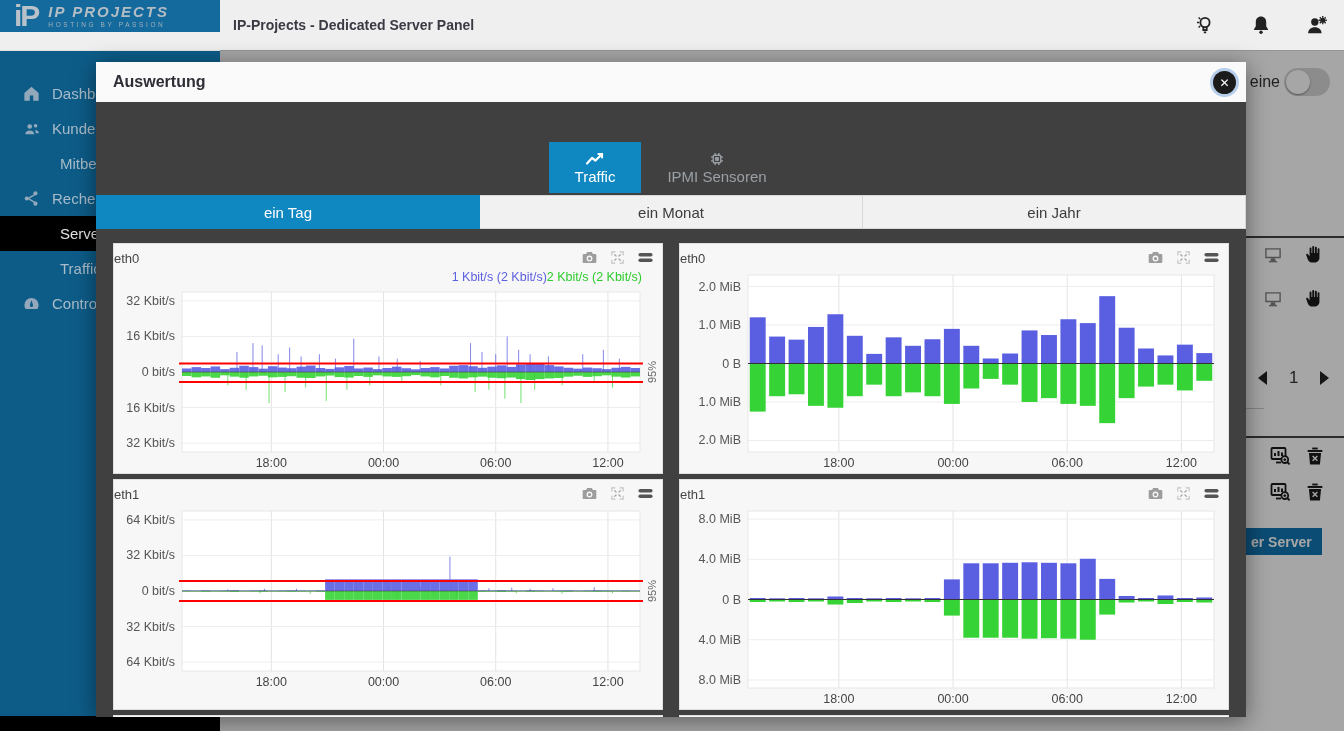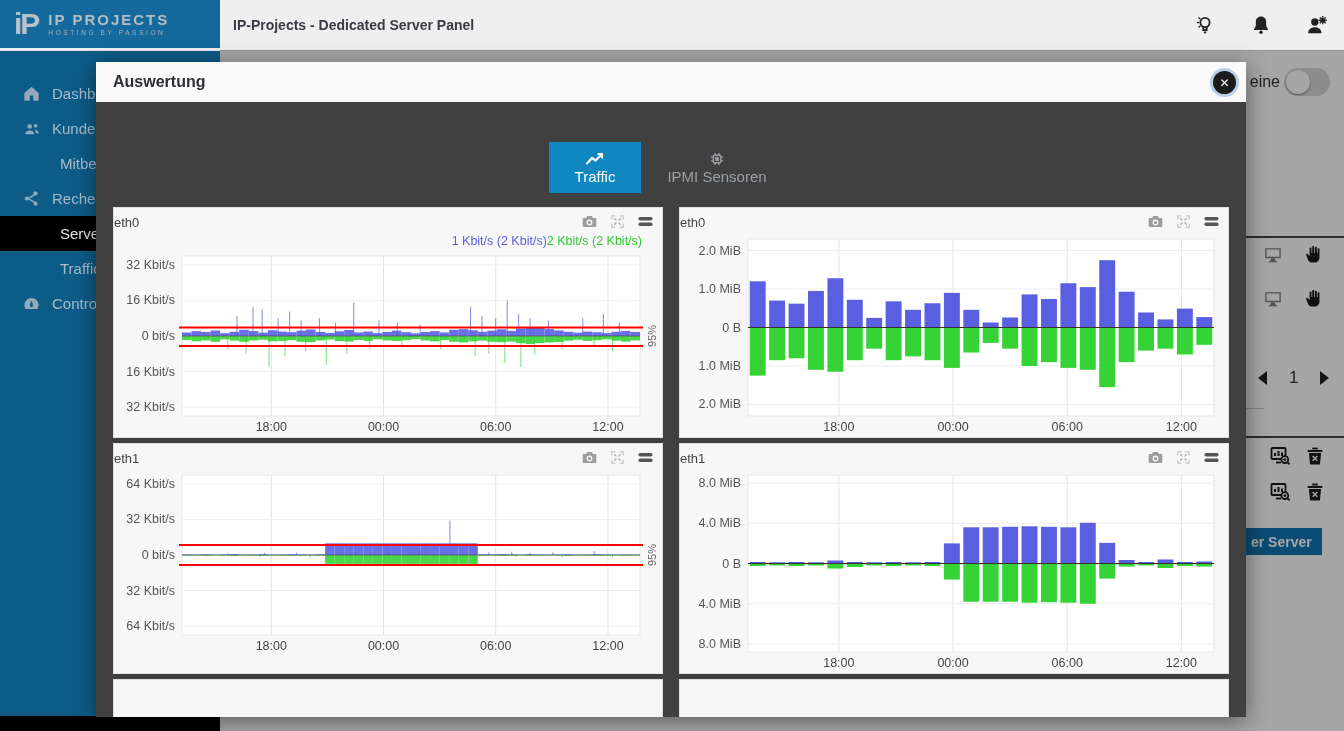--- a/index.html
+++ b/index.html
@@ -1,23 +1,23 @@
 <!DOCTYPE html>
 <html><head>
 <meta charset="utf-8">
 <style>
   html,body{margin:0;padding:0;}
   body{width:1344px;height:731px;overflow:hidden;position:relative;background:#ffffff;
        font-family:"Liberation Sans",sans-serif;-webkit-font-smoothing:antialiased;}
   
   .topbar{position:absolute;left:0;top:0;width:1344px;height:50px;background:#efefef;z-index:3;border-bottom:1px solid #e2e2e2;}
-  .logo{position:absolute;left:0;top:0;width:220px;height:48px;background:#156a9d;display:flex;align-items:center;cursor:pointer;}
+  .logo{position:absolute;left:0;top:0;width:220px;height:32px;background:#156a9d;display:flex;align-items:center;cursor:pointer;}
   .logo-mark{font-weight:bold;font-size:30px;color:#b9c2c9;margin-left:14px;letter-spacing:-2px;}
   .logo-texts{margin-left:10px;line-height:1;}
-  .logo-line1{color:#b4bdc4;font-weight:bold;font-size:15px;letter-spacing:2px;}
+  .logo-line1{color:#b4bdc4;font-weight:bold;font-size:15px;letter-spacing:2px;font-style:italic;}
   .logo-line2{color:#9fb0bc;font-size:6.5px;letter-spacing:2.6px;margin-top:3px;}
   .topbar-title{position:absolute;left:233px;top:17px;font-size:14px;font-weight:bold;color:#3a3a44;}
   .topbar-icons{position:absolute;right:14px;top:0;height:50px;display:flex;align-items:center;gap:30px;}
   .tb-icon{width:26px;height:26px;display:flex;align-items:center;justify-content:center;cursor:pointer;color:#222;}
   
   .sidebar{position:absolute;left:0;top:50px;width:220px;height:681px;background:#0d5c88;z-index:2;}
   .side-item{height:35px;display:flex;align-items:center;color:#a9bcc9;font-size:15px;cursor:pointer;position:relative;}
   .side-item .s-icon{width:26px;margin-left:22px;color:#93a9bb;display:flex;}
   .side-item .s-label{margin-left:4px;white-space:nowrap;overflow:hidden;}
   .side-item.sub .s-label{margin-left:60px;}
@@ -275,20 +275,31 @@
         <svg width="18" height="18" viewBox="0 0 24 24" fill="none" stroke="#9aa0a6" stroke-width="1.8">
           <rect x="7" y="7" width="10" height="10" rx="1.5"></rect>
             <rect x="10.4" y="10.4" width="3.2" height="3.2" fill="#9aa0a6"></rect>
           <path d="M9.5,7V4M14.5,7V4M9.5,20v-3M14.5,20v-3M7,9.5H4M7,14.5H4M20,9.5h-3M20,14.5h-3"></path>
         </svg>
       </span>
       <span>IPMI Sensoren</span>
     </div>
   </div>
 
+  <div class="subtabs">
+    <div class="subtab active">
+      <span>ein Tag</span>
+    </div>
+    <div class="subtab">
+      <span>ein Monat</span>
+    </div>
+    <div class="subtab">
+      <span>ein Jahr</span>
+    </div>
+  </div>
 
   <div class="charts" id="charts-grid">
       <div class="panel">
         <div class="phead">
           <span class="ptitle">eth0</span>
           <span class="picons">
             <span class="icon-btn">
               <svg width="17" height="15" viewBox="0 0 24 22" fill="currentColor">
                 <path d="M8.5,3 7,6H3.5A1.5,1.5,0,0,0,2,7.5v10A1.5,1.5,0,0,0,3.5,19h17A1.5,1.5,0,0,0,22,17.5v-10A1.5,1.5,0,0,0,20.5,6H17L15.5,3zM12,8.2a4.3,4.3,0,1,1-4.3,4.3A4.3,4.3,0,0,1,12,8.2zm0,1.9a2.4,2.4,0,1,0,2.4,2.4A2.4,2.4,0,0,0,12,10.1z"></path>
               </svg>

